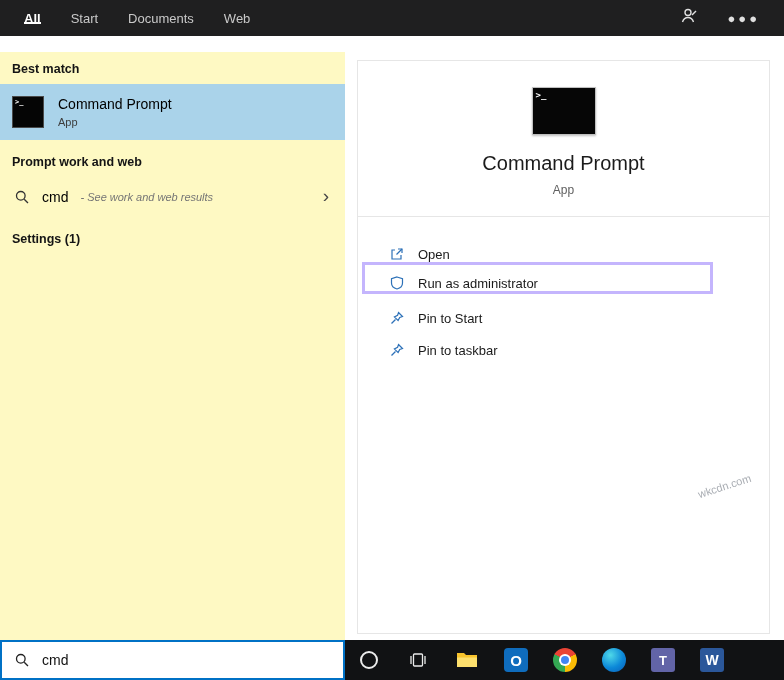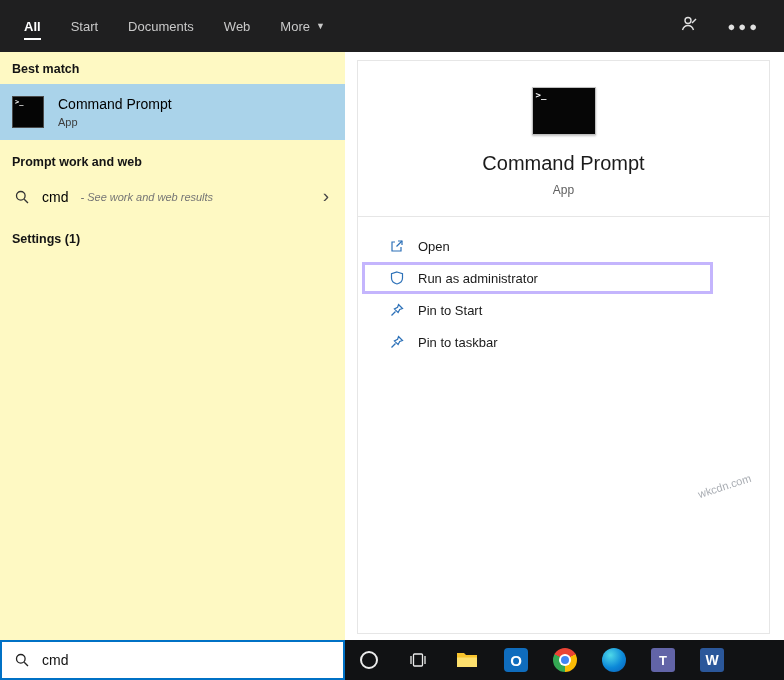--- a/index.html
+++ b/index.html
@@ -1,21 +1,21 @@
 <!DOCTYPE html>
 <html><head>
 <meta charset="utf-8">
 <style>
   * { margin:0; padding:0; box-sizing:border-box; }
   html,body { width:784px; height:680px; }
   body { font-family:"Liberation Sans","DejaVu Sans",sans-serif; }
   .screen { position:relative; width:784px; height:680px; overflow:hidden; background:#fff; }
 
   
-  .topbar { position:absolute; top:0; left:0; right:0; height:52px; background:#1f1f20; display:flex; align-items:center; }
+  .topbar { position:absolute; top:0; left:0; right:0; height:36px; background:#1f1f20; display:flex; align-items:center; }
   .tabs { display:flex; height:100%; padding-left:24px; gap:30px; }
   .tab { position:relative; display:flex; align-items:center; height:100%; color:#c9c9c9; font-size:13px; cursor:default; }
   .tab.active { color:#fff; font-weight:bold; }
   .tab.active::after { content:""; position:absolute; left:0; right:0; bottom:12px; height:2px; background:#fff; }
   .caret { font-size:9px; margin-left:6px; color:#c9c9c9; }
   .topbar-icons { margin-left:auto; display:flex; align-items:center; gap:28px; padding-right:24px; }
   .ellipsis { color:#e0e0e0; font-size:13px; letter-spacing:3px; line-height:1; }
 
   
   .left { position:absolute; top:52px; left:0; width:345px; bottom:40px; background:#fef9c3; }
@@ -34,21 +34,21 @@
   
   .right { position:absolute; top:52px; left:345px; right:0; bottom:40px; background:#fff; }
   .card { position:absolute; left:12px; top:8px; width:413px; height:574px; border:1px solid #e6e6e6; background:#fff; }
   .hero { text-align:center; padding-top:26px; }
   .cmd-icon-lg { width:64px; height:48px; background:#060606; border:1px solid #bfbfbf; box-shadow:0 1px 2px rgba(0,0,0,.25); margin:0 auto; position:relative; }
   .cmd-icon-lg .prompt { position:absolute; top:2px; left:3px; color:#fff; font:bold 9px "DejaVu Sans Mono",monospace; }
   .app-title { font-size:20px; color:#1b1b1b; margin-top:17px; font-weight:normal; }
   .app-sub { font-size:12px; color:#616161; margin-top:8px; }
   .divider { height:1px; background:#e6e6e6; margin-top:19px; }
   .actions { margin-top:13px; }
-  .action-row { display:flex; align-items:center; height:32px; padding-left:31px; gap:13px; font-size:13px; color:#1a1a1a; cursor:default; }
+  .action-row { display:flex; align-items:flex-end; height:32px; padding-left:31px; gap:13px; font-size:13px; color:#1a1a1a; cursor:default; }
   .action-row.hl { border:3px solid #c4b5fd; margin:0 56px 0 4px; padding-left:24px; }
   .a-icon { width:16px; height:16px; color:#2d71b8; display:inline-flex; flex:0 0 auto; }
   .a-icon svg { width:16px; height:16px; }
   .watermark { position:absolute; left:352px; top:428px; transform:rotate(-18deg); color:#a9adb3; font-size:11px; }
 
   
   .taskbar { position:absolute; left:0; bottom:0; width:784px; height:40px; background:#111214; display:flex; align-items:center; }
   .searchbox { width:345px; height:40px; background:#fff; border:2px solid #0071c5; display:flex; align-items:center; gap:12px; padding-left:12px; font-size:14px; color:#111; flex:0 0 auto; }
   .tb-icons { display:flex; align-items:center; gap:15px; padding-left:7px; }
   .tb-item { width:34px; height:40px; display:flex; align-items:center; justify-content:center; cursor:default; }
@@ -80,24 +80,20 @@
         </div>
       <div class="tab">
           <span>Start</span>
         </div>
       <div class="tab">
           <span>Documents</span>
         </div>
       <div class="tab">
           <span>Web</span>
         </div>
-      <div class="tab">
-        <span>More</span>
-        <span class="caret">▼</span>
-      </div>
     </nav>
     <div class="topbar-icons">
       <span>
         <svg width="20" height="20" viewBox="0 0 20 20" fill="none" stroke="#e0e0e0" stroke-width="1.4">
           <circle cx="9" cy="6.5" r="3"></circle>
           <path d="M3.5 16c1-3 3.3-4.5 5.5-4.5s4.5 1.5 5.5 4.5"></path>
           <path d="M13 9l4-4"></path>
         </svg>
       </span>
       <span class="ellipsis">●●●</span>

